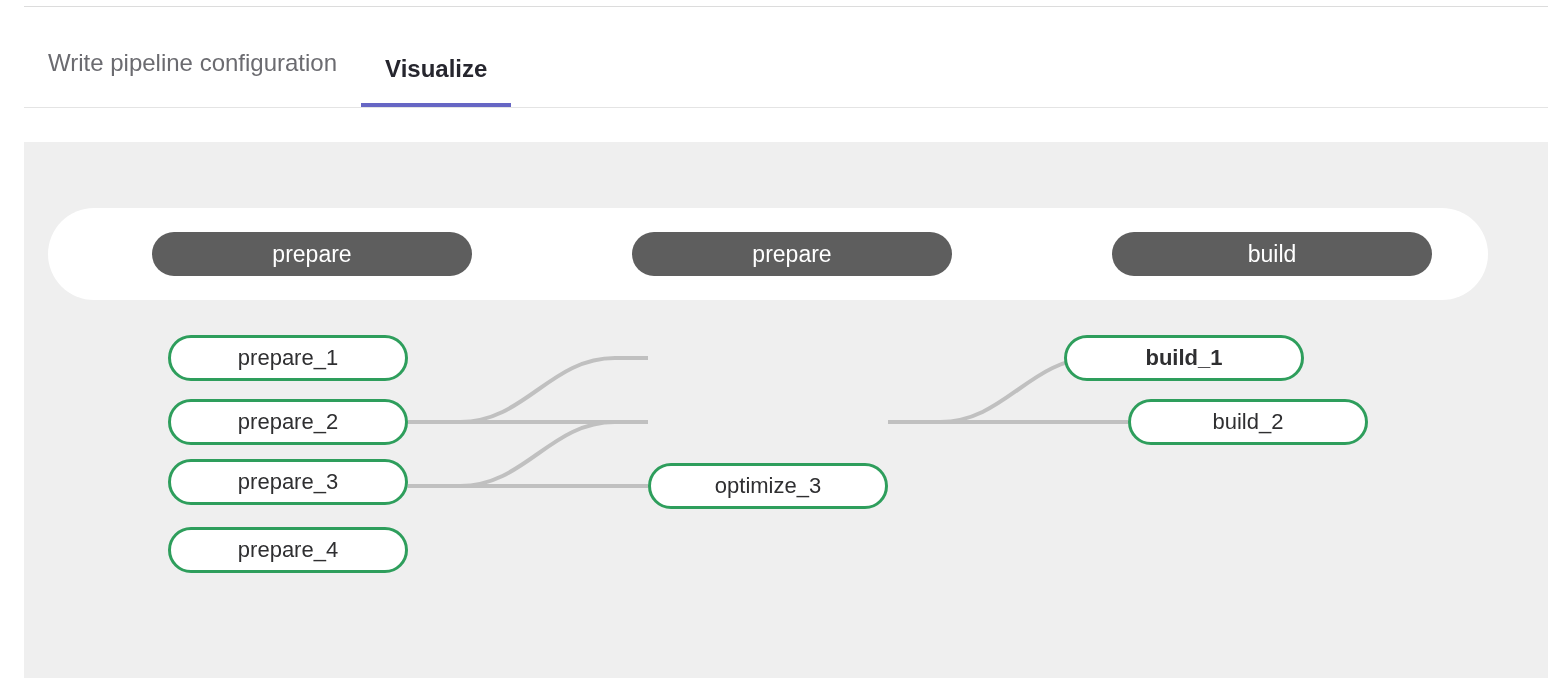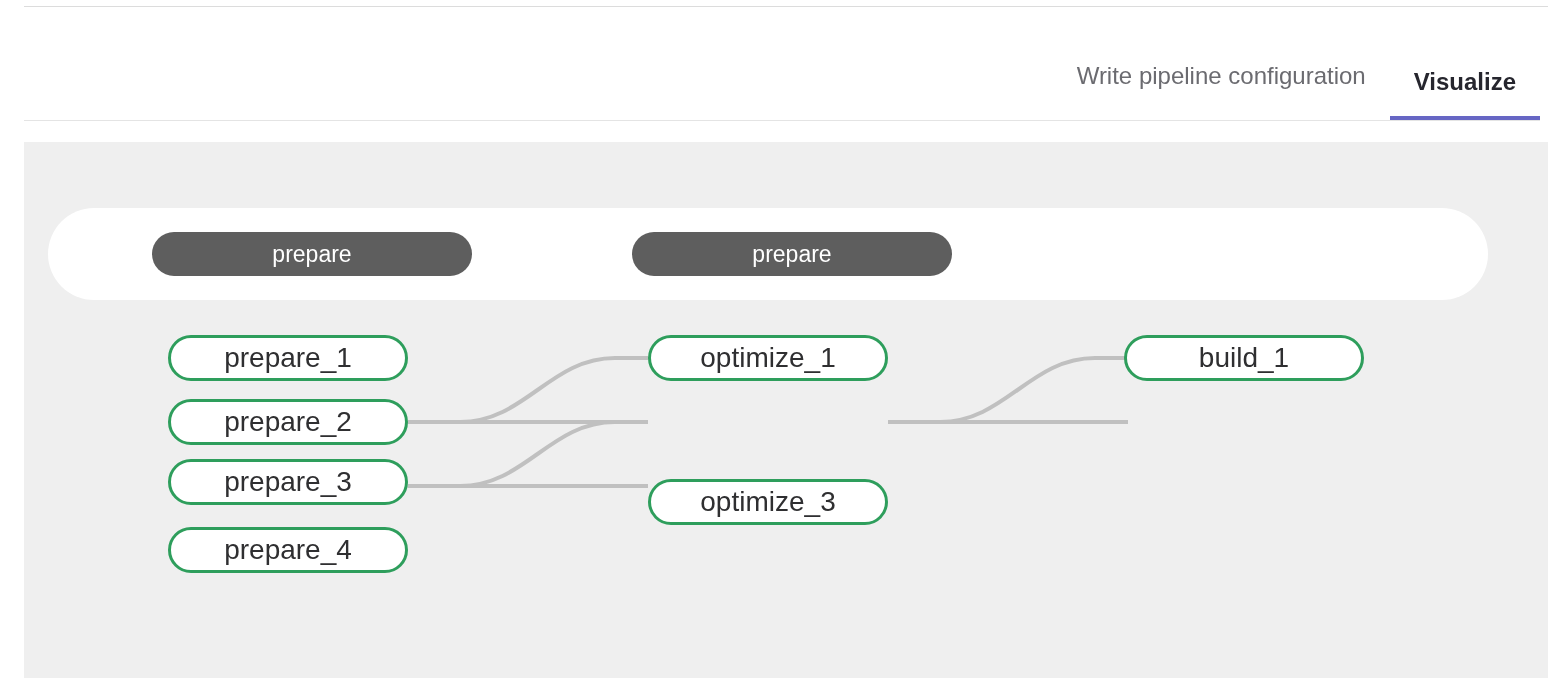--- a/index.html
+++ b/index.html
@@ -20,23 +20,23 @@
     background: #ffffff;
     font-family: "Liberation Sans", "DejaVu Sans", sans-serif;
     overflow: hidden;
     position: relative;
   }
   .top-hairline {
     position: absolute; top: 6px; left: 24px; right: 0;
     height: 1px; background: var(--hairline);
   }
   .tab-bar {
-    position: absolute; top: 0; left: 24px; right: 8px; height: 121px;
+    position: absolute; top: 0; left: 24px; right: 0; height: 108px;
     border-bottom: 1px solid var(--border-light);
-    display: flex; align-items: flex-end; justify-content: flex-end;
+    display: flex; align-items: flex-end;
   }
   .tab {
     padding: 0 24px 30px 24px;
     font-size: 24px; line-height: 28px;
     color: var(--tab-inactive);
     cursor: pointer; white-space: nowrap;
   }
   .tab.active {
     color: var(--tab-active);
     font-weight: 700;
@@ -62,21 +62,21 @@
     text-align: center;
   }
   .links-svg { position: absolute; left: 0; top: 0; }
   .job-pill {
     position: absolute;
     width: 240px; height: 46px;
     background: #ffffff;
     border: 3px solid var(--green);
     border-radius: 23px;
     color: var(--job-text);
-    font-size: 28px; line-height: 40px;
+    font-size: 22px; line-height: 40px;
     text-align: center;
     cursor: pointer;
   }
 </style>
 </head>
 <body>
 
 <div class="top-hairline"></div>
 
 <div class="tab-bar">
@@ -89,21 +89,22 @@
       <path d="M 384 280 H 436 C 501 280 526 216 591 216 H 624" fill="none" stroke="#c0c0c0" stroke-width="4"></path>
       <path d="M 384 280 H 624" fill="none" stroke="#c0c0c0" stroke-width="4"></path>
       <path d="M 384 344 H 436 C 501 344 526 280 591 280 H 624" fill="none" stroke="#c0c0c0" stroke-width="4"></path>
       <path d="M 384 344 H 624" fill="none" stroke="#c0c0c0" stroke-width="4"></path>
       <path d="M 864 280 H 916 C 981 280 1006 216 1071 216 H 1104" fill="none" stroke="#c0c0c0" stroke-width="4"></path>
       <path d="M 864 280 H 1104" fill="none" stroke="#c0c0c0" stroke-width="4"></path>
     </svg>
   <div class="stage-header">
       <div class="stage-pill" style="left: 104px;">prepare</div>
       <div class="stage-pill" style="left: 584px;">prepare</div>
+      <div class="stage-pill" style="left: 1064px;">build</div>
     </div>
 <div class="job-pill" style="left: 144px; top: 193px;">prepare_1</div>
     <div class="job-pill" style="left: 144px; top: 257px;">prepare_2</div>
     <div class="job-pill" style="left: 144px; top: 317px;">prepare_3</div>
     <div class="job-pill" style="left: 144px; top: 385px;">prepare_4</div>
-    <div class="job-pill" style="left: 624px; top: 193px;">optimize_1</div>
-    <div class="job-pill" style="left: 624px; top: 337px; text-align: center;">optimize_3</div>
-    <div class="job-pill" style="left: 1100px; top: 193px;">build_1</div>
+    <div class="job-pill" style="left: 624px; top: 321px; text-align: center;">optimize_3</div>
+    <div class="job-pill" style="left: 1040px; top: 193px; font-weight: bold;">build_1</div>
+    <div class="job-pill" style="left: 1104px; top: 257px;">build_2</div>
   </div>
 
 </body></html>

